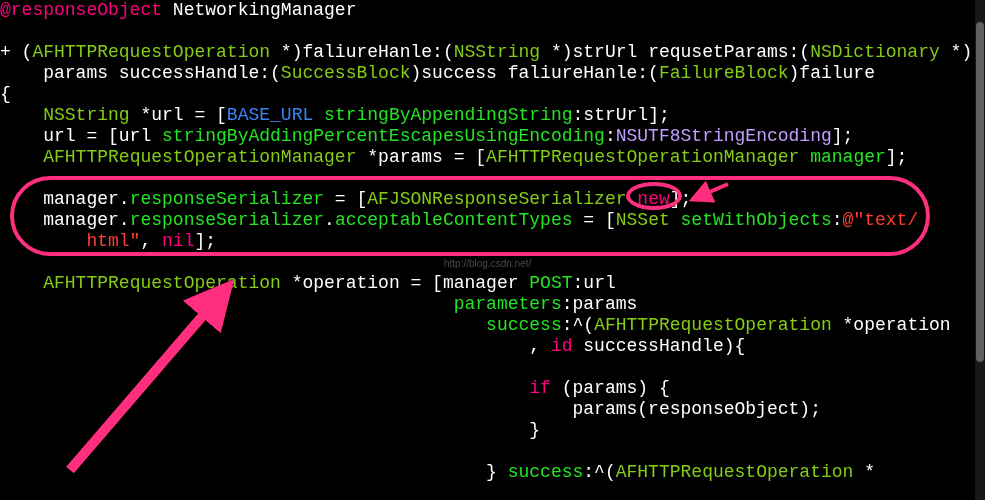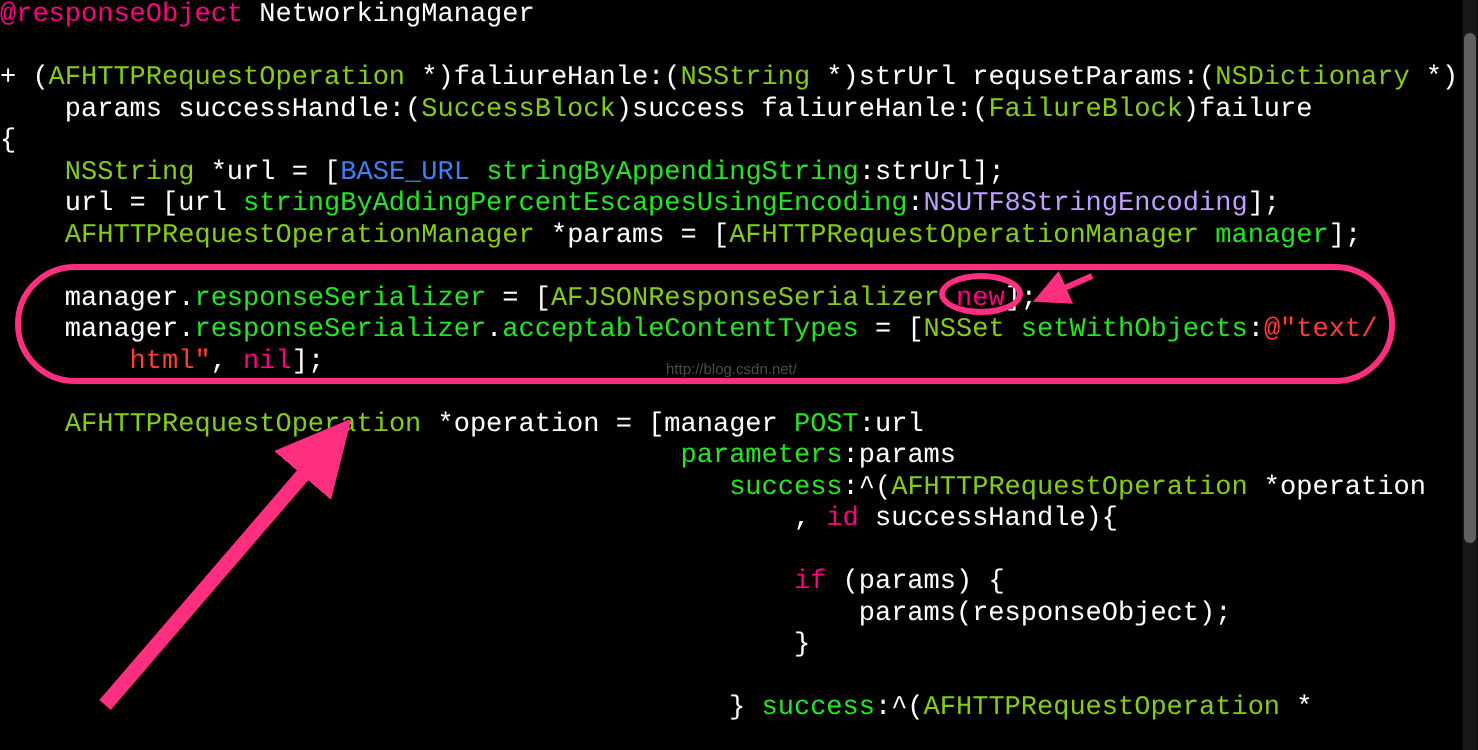--- a/index.html
+++ b/index.html
@@ -107,17 +107,17 @@
 
 <svg class="arrow" style="left:60px;top:280px;width:180px;height:200px" viewBox="0 0 180 200">
   <defs>
       <marker id="ah2" markerWidth="5" markerHeight="5" refX="2.5" refY="2.5" orient="auto">
     <path d="M0,0 L5,2.5 L0,5 Z" fill="#ff2e7e"></path>
       </marker>
     </defs>
   <line x1="10" y1="190" x2="158" y2="18" stroke="#ff2e7e" stroke-width="10" marker-end="url(#ah2)"></line>
 </svg>
 
-<div class="watermark" style="left:444px;top:236px">http://blog.csdn.net/</div>
+<div class="watermark" style="left:444px;top:253px">http://blog.csdn.net/</div>
 
 <div class="scrollbar">
   <div class="scrollbar-thumb" style="top:22px;height:340px"></div>
 </div>
 
 </body></html>

